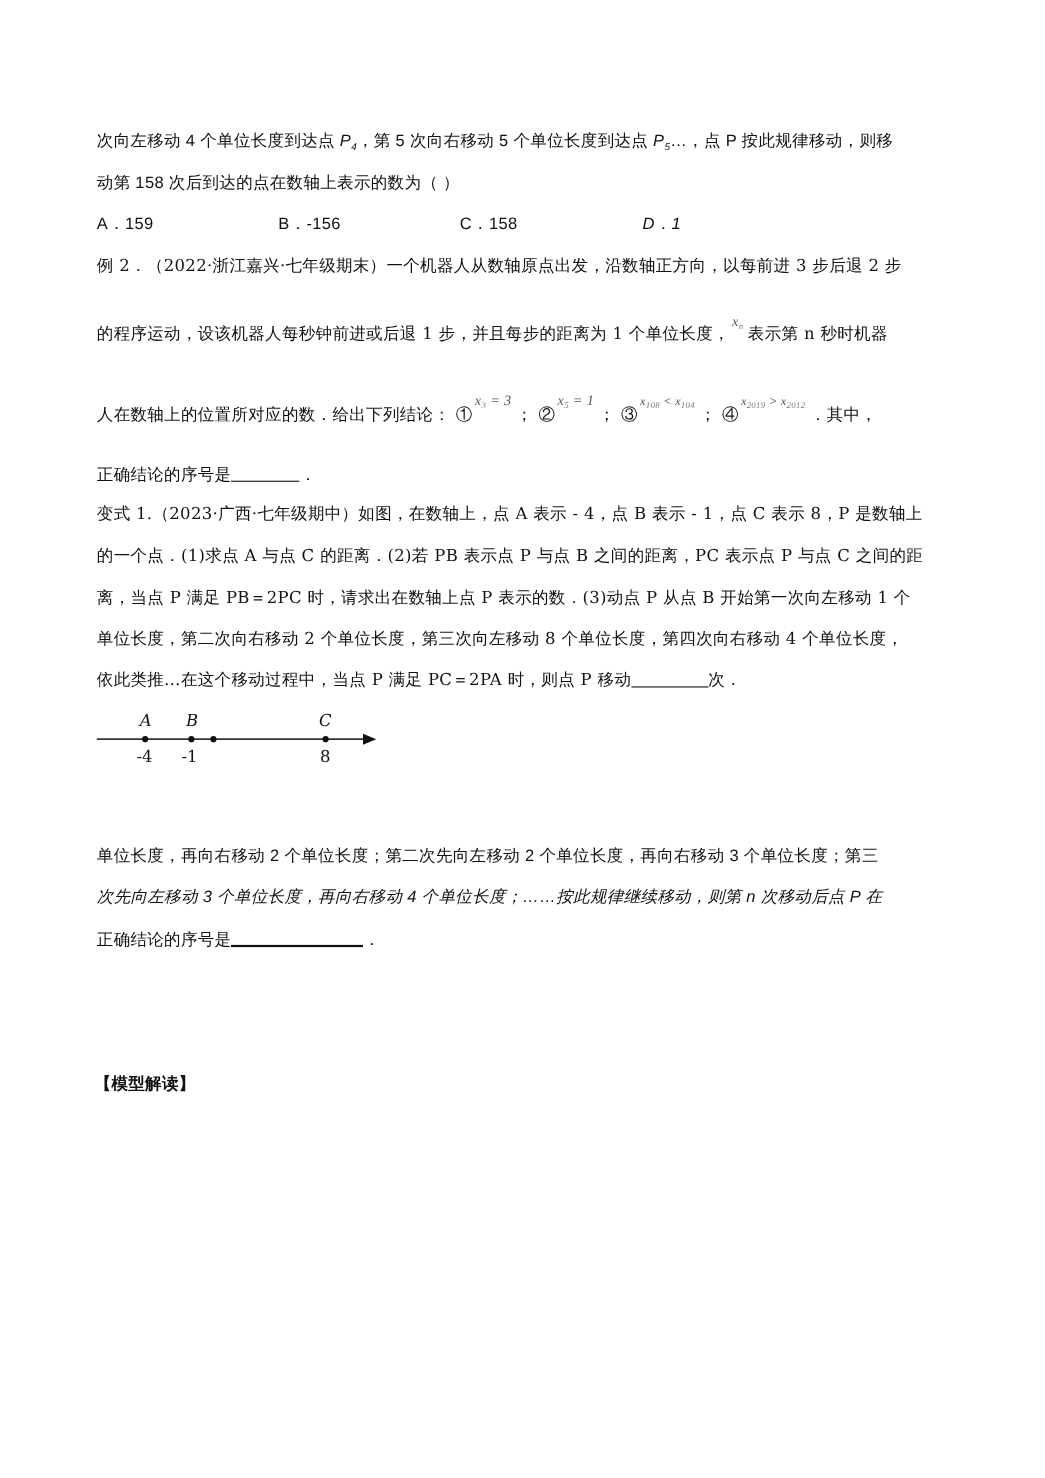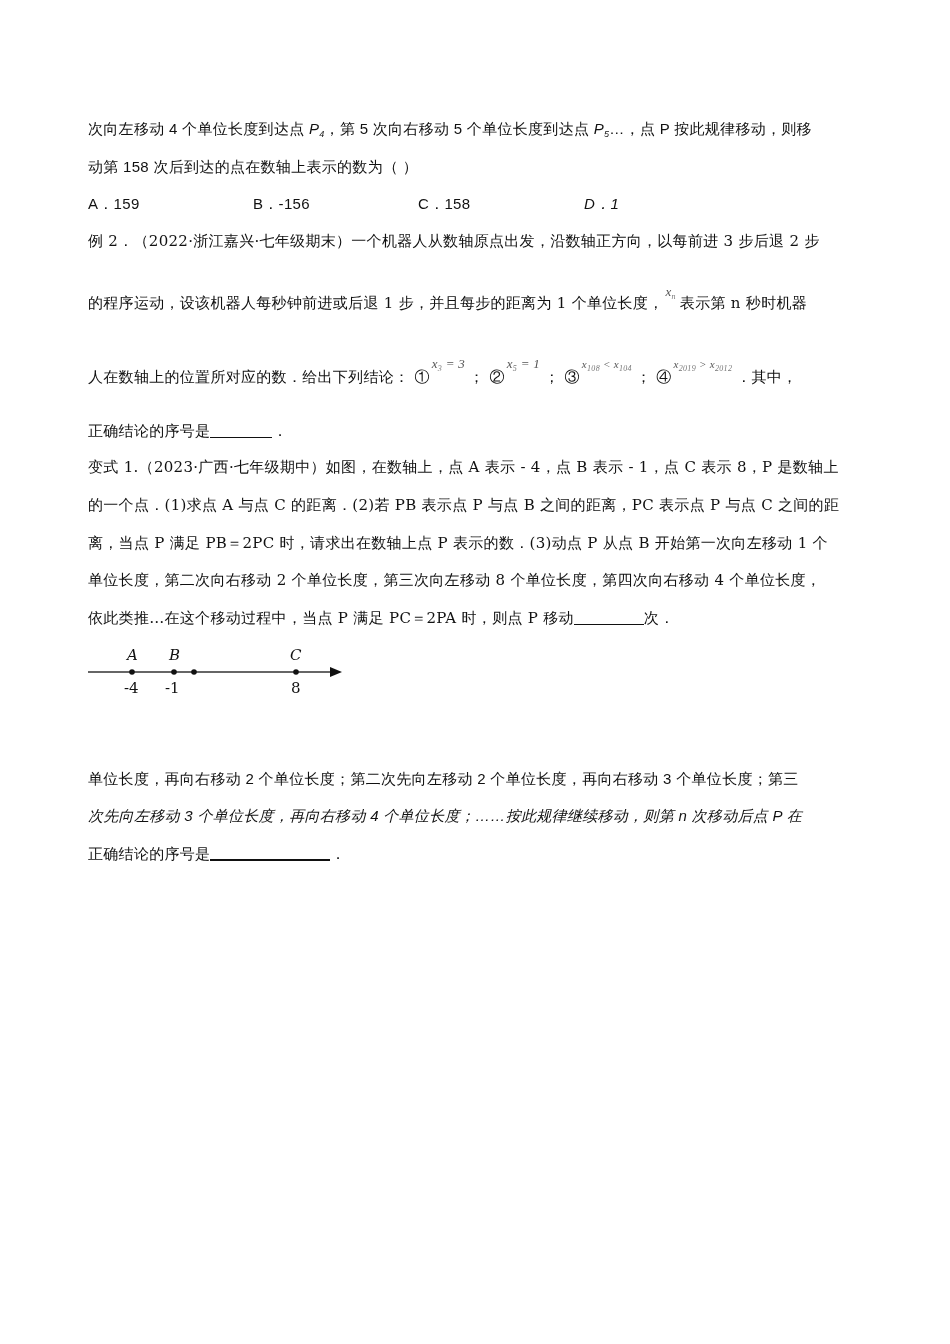--- a/index.html
+++ b/index.html
@@ -84,14 +84,15 @@
     <span style="position:absolute; left:79px; top:36px; font-size:15px;">-1</span>
     <span style="position:absolute; left:205px; top:36px; font-size:15px;">8</span>
   </div>
 
   <div class="line sans" style="top:768px;">单位长度，再向右移动 2 个单位长度；第二次先向左移动 2 个单位长度，再向右移动 3 个单位长度；第三</div>
   <div class="line sans" style="top:805px;font-style:italic;">次先向左移动 3 个单位长度，再向右移动 4 个单位长度；……按此规律继续移动，则第 n 次移动后点 P 在</div>
   <div class="line sans" style="top:843px;">
     <span>正确结论的序号是</span><span class="blank thick" style="width:120px;"></span><span>．</span>
   </div>
 
+  <div class="line bold" style="top:975px; left:86px;">【模型解读】</div>
 
 </div>
 
 </body></html>

